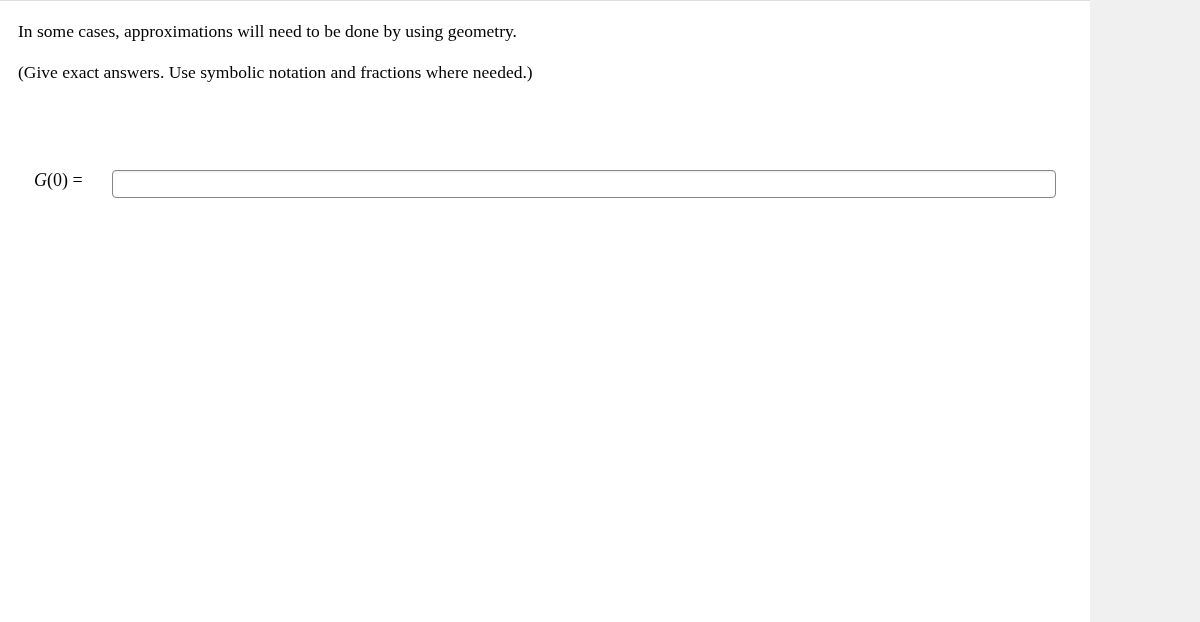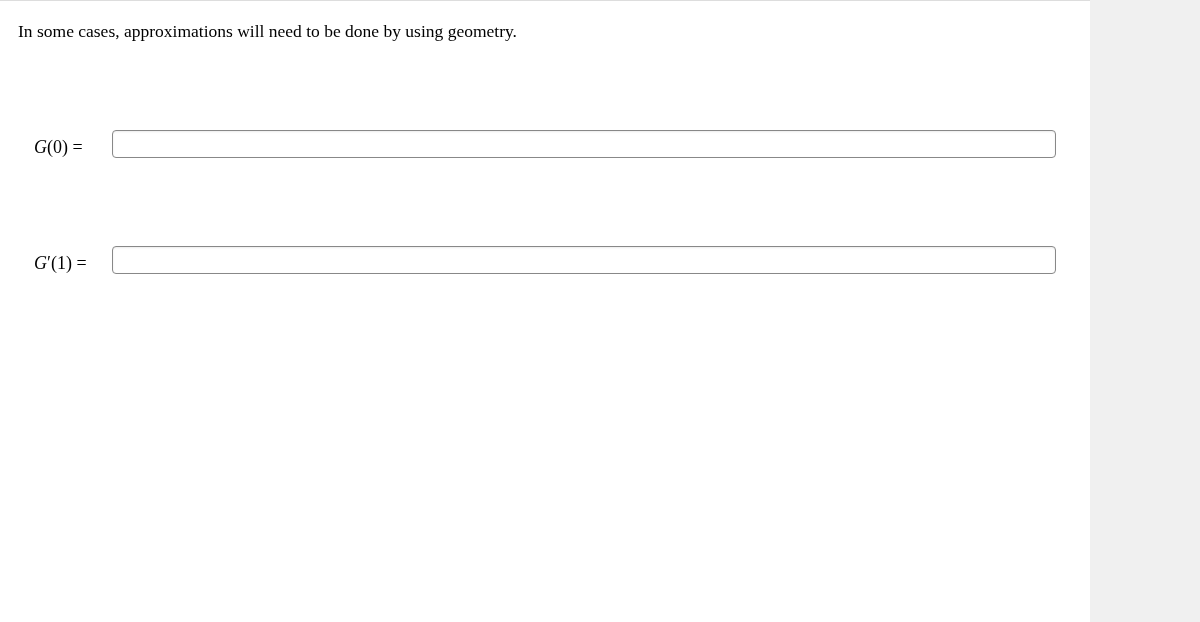--- a/index.html
+++ b/index.html
@@ -32,21 +32,21 @@
       font-size: 17.5px;
       color: #000;
       margin-bottom: 16px;
       line-height: 1.4;
     }
     .answer-fields {
       padding: 70px 34px 0 34px;
     }
     .field-row {
       display: flex;
-      align-items: flex-end;
+      align-items: flex-start;
       margin-bottom: 88px;
     }
     .field-label {
       font-size: 18px;
       color: #000;
       white-space: nowrap;
       margin-right: 12px;
       font-style: italic;
       font-family: Georgia, 'Times New Roman', serif;
       min-width: 66px;
@@ -78,30 +78,27 @@
       box-shadow: inset 0 1px 2px rgba(0,0,0,0.08);
     }
   </style>
 </head>
 <body>
 
 <div class="page-container">
   <div class="content-area">
     <div class="instruction-block">
       <p class="instruction-line">In some cases, approximations will need to be done by using geometry.</p>
+      <p class="instruction-line">(Give exact answers. Use symbolic notation and fractions where needed.)</p>
     </div>
     <div class="answer-fields">
 
       <div class="field-row">
         <span class="field-label"><span class="func">G</span><span class="prime"></span><span class="paren">(</span><span class="num">0</span><span class="paren">)</span> <span class="eq">=</span></span>
         <input type="text" class="answer-input" value="" style="">
       </div>
 
 
 
-      <div class="field-row">
-        <span class="field-label"><span class="func">G</span><span class="prime">′</span><span class="paren">(</span><span class="num">1</span><span class="paren">)</span> <span class="eq">=</span></span>
-        <input type="text" class="answer-input" value="" style="">
-      </div>
 
     </div>
   </div>
 </div>
 
 </body></html>

